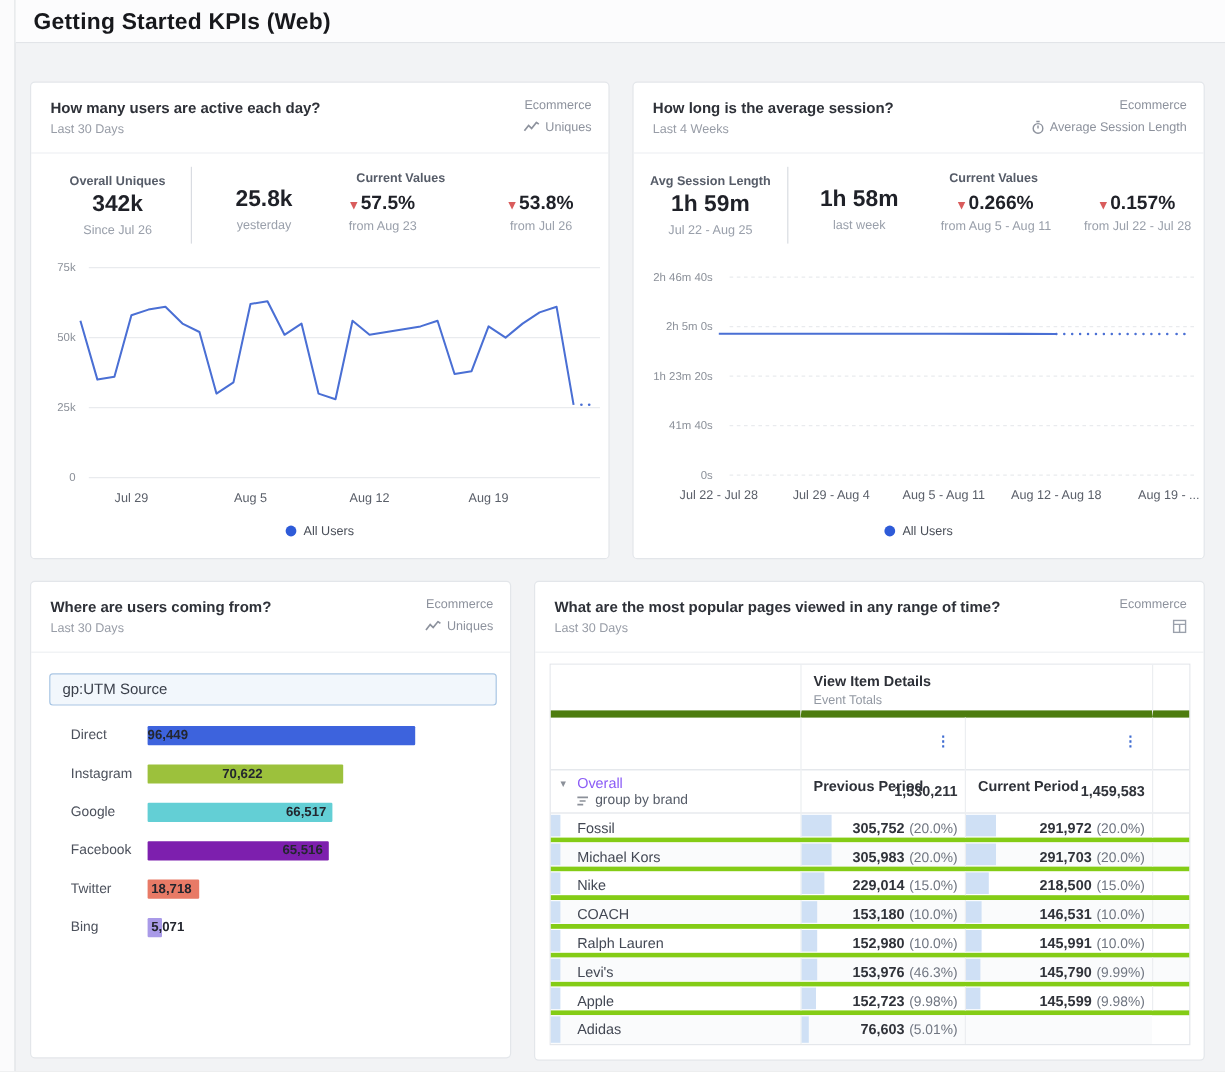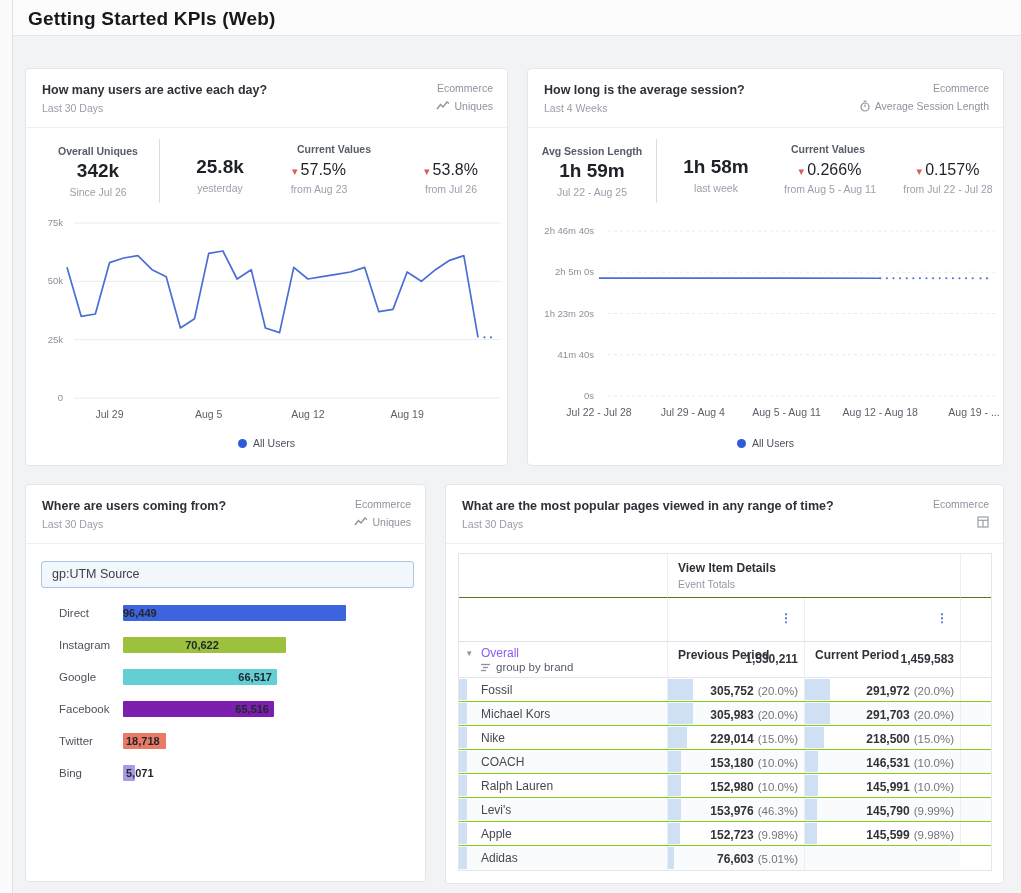--- a/index.html
+++ b/index.html
@@ -30,21 +30,21 @@
   .head-metric { font-size:10.5px; color:#8d929d; margin-top:6px; display:flex; align-items:center; justify-content:flex-end; gap:4px; }
   .icon-svg { display:inline-block; vertical-align:middle; }
 
   
   .stats { position:absolute; left:0; top:66px; width:100%; height:76px; }
   .stat { position:absolute; text-align:center; }
   .stat-label { font-size:10.5px; color:#565c68; font-weight:600; }
   .stat-value { font-size:19px; font-weight:700; color:#1f2128; margin-top:3px; }
   .stat-sub { font-size:10.5px; color:#9aa0ab; margin-top:4px; }
   .stat-divider { position:absolute; top:4px; width:1px; height:64px; background:#d9dce2; }
-  .delta-value { font-size:16px; font-weight:400; color:#1f2128; }
+  .delta-value { font-size:16px; font-weight:700; color:#1f2128; }
   .delta-arrow { font-size:11px; color:#d95c5c; margin-right:3px; }
 
   .legend { position:absolute; left:0; width:100%; text-align:center; font-size:10.5px; color:#4a4f59; }
   .legend-dot { display:inline-block; width:9px; height:9px; border-radius:50%; background:#2e5bd8; margin-right:6px; vertical-align:-1px; }
 
   .chart-svg { position:absolute; left:0; }
   .gridline { stroke:#e9ebee; stroke-width:1; }
   .gridline.dashed { stroke-dasharray:3 3; }
   .ytick { font-size:9.5px; fill:#8b9099; }
   .xtick { font-size:10.5px; fill:#5a5f69; }
@@ -58,31 +58,31 @@
   .bar-label { position:absolute; left:33px; top:0; line-height:32px; font-size:11.5px; color:#4c515c; }
   .bar-track { position:absolute; left:97px; top:8px; height:16px; }
   .bar-fill { position:absolute; left:0; top:0; height:16px; border-radius:1px; }
   .bar-value { position:absolute; top:0; line-height:16px; font-size:11px; font-weight:700; color:#23262e; white-space:nowrap; }
 
   
   .ptable { position:absolute; left:12px; top:68px; width:534px; border:1px solid #e4e7eb; background:#fff; }
   .t-grid { display:grid; grid-template-columns:208px 137px 156px 31px; }
   .t-cell { position:relative; border-left:1px solid #eceef1; }
   .t-cell.first { border-left:none; }
-  .thA { height:44px; border-bottom:1px solid #4d7c0f; background:#fff; }
+  .thA { height:44px; border-bottom:6px solid #4d7c0f; background:#fff; }
   .thA .g-title { font-size:12px; font-weight:700; color:#2e3138; padding:7px 0 0 10px; }
   .thA .g-sub { font-size:10.5px; color:#9298a2; padding:3px 0 0 10px; }
   .thB { height:44px; border-bottom:1px solid #dfe3e8; }
   .thB .col-name { font-size:12px; font-weight:700; color:#2e3138; position:absolute; left:10px; top:14px;margin-top:36px; }
   .kebab { position:absolute; right:12px; top:13px; color:#3f6cd1; font-size:12px; font-weight:700; cursor:pointer; }
   .overall-row { height:36px; border-bottom:1px solid #e2e5ea; }
   .overall-label { position:absolute; left:22px; top:4px; font-size:12px; color:#8b5cf6; }
   .overall-chevron { position:absolute; left:8px; top:6px; color:#8b9099; font-size:9px; }
   .groupby { position:absolute; left:22px; top:19px; font-size:11.5px; color:#565c68; display:flex; gap:5px; align-items:center; }
-  .trow { height:24px; border-bottom:1px solid #84cc16; }
+  .trow { height:24px; border-bottom:4px solid #84cc16; }
   .trow.alt .t-cell { background:#fafbfc; }
   .trow:last-child { border-bottom:none; }
   .row-indicator { position:absolute; left:0; top:1px; bottom:1px; width:8px; background:#cfe0f5; }
   .row-label { position:absolute; left:22px; top:0; line-height:24px; font-size:12px; color:#434854; }
   .minibar { position:absolute; left:0; top:1px; bottom:1px; background:#cfe0f5; }
   .numwrap { position:absolute; right:6px; top:0; line-height:24px; white-space:nowrap; }
   .num { font-size:12px; font-weight:700; color:#30333a; }
   .pct { font-size:11.5px; color:#6f7580; margin-left:4px; }
   .num-overall { position:absolute; right:6px; top:0; line-height:34px; font-size:12px; font-weight:700; color:#30333a; }
 </style>

